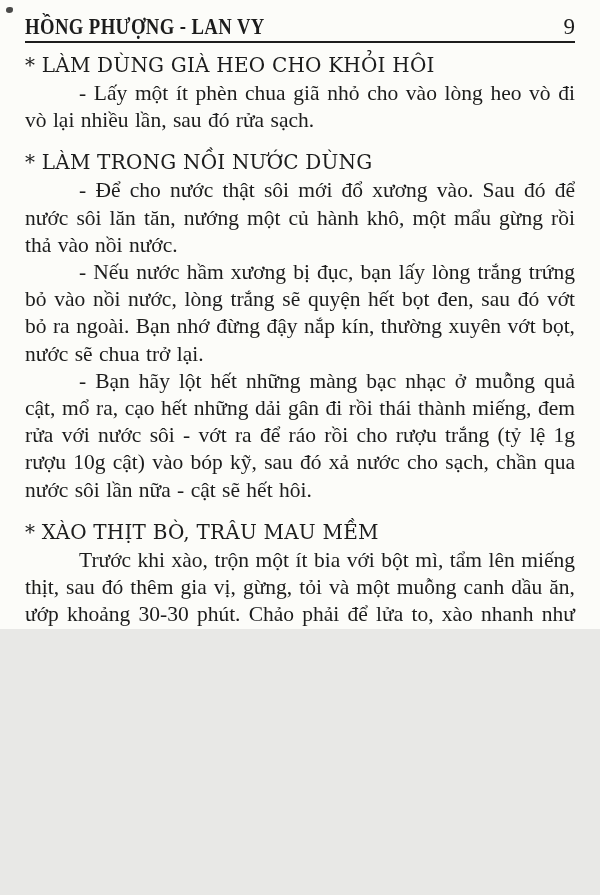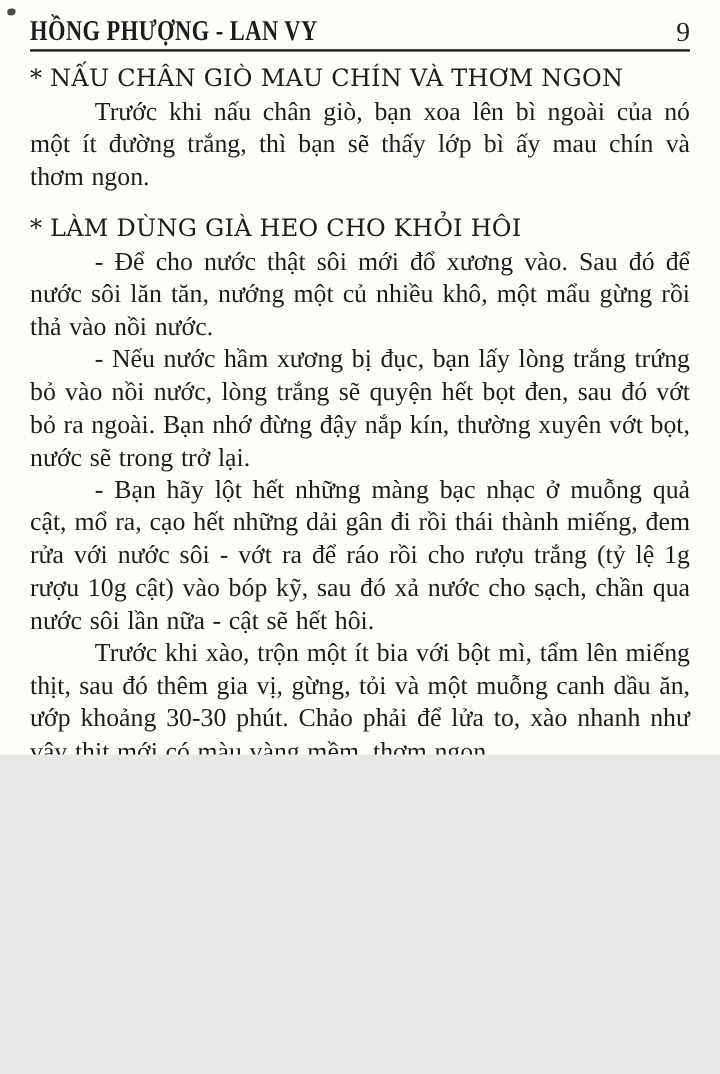--- a/index.html
+++ b/index.html
@@ -117,39 +117,38 @@
 <div class="page">
 
   <div class="scan-speck"></div>
 
   <div class="running-header">
     <span class="running-title">HỒNG PHƯỢNG - LAN VY</span>
     <span class="running-page-number">9</span>
   </div>
 
   <main class="content" id="content">
+
   <section class="section">
-    <h2 class="section-heading">* NẤU CHÂN GIÒ MAU CHÍN VÀ THƠM NGON</h2>
-  <p class="para">Trước khi nấu chân giò, bạn xoa lên bì ngoài của nó một ít đường trắng, thì bạn sẽ thấy lớp bì ấy mau chín và thơm ngon.</p>
+    <h2 class="section-heading">* LÀM DÙNG GIÀ HEO CHO KHỎI HÔI</h2>
+        <p class="para">- Lấy một ít phèn chua giã nhỏ cho vào lòng heo vò đi vò lại nhiều lần, sau đó rửa sạch.</p>
       </section>
 
   <section class="section">
-    <h2 class="section-heading">* LÀM DÙNG GIÀ HEO CHO KHỎI HÔI</h2>
-      </section>
-
-  <section class="section">
-  <p class="para">- Để cho nước thật sôi mới đổ xương vào. Sau đó để nước sôi lăn tăn, nướng một củ nhiều khô, một mẩu gừng rồi thả vào nồi nước.</p>
-        <p class="para">- Nếu nước hầm xương bị đục, bạn lấy lòng trắng trứng bỏ vào nồi nước, lòng trắng sẽ quyện hết bọt đen, sau đó vớt bỏ ra ngoài. Bạn nhớ đừng đậy nắp kín, thường xuyên vớt bọt, nước sẽ trong trở lại.</p>
+    <h2 class="section-heading">* LÀM TRONG NỒI NƯỚC DÙNG</h2>
+  <p class="para">- Để cho nước thật sôi mới đổ xương vào. Sau đó để nước sôi lăn tăn, nướng một củ hành khô, một mẩu gừng rồi thả vào nồi nước.</p>
+        <p class="para">- Nếu nước hầm xương bị đục, bạn lấy lòng trắng trứng bỏ vào nồi nước, lòng trắng sẽ quyện hết bọt đen, sau đó vớt bỏ ra ngoài. Bạn nhớ đừng đậy nắp kín, thường xuyên vớt bọt, nước sẽ chua trở lại.</p>
       </section>
 
   <section class="section">
   <p class="para">- Bạn hãy lột hết những màng bạc nhạc ở muỗng quả cật, mổ ra, cạo hết những dải gân đi rồi thái thành miếng, đem rửa với nước sôi - vớt ra để ráo rồi cho rượu trắng (tỷ lệ 1g rượu 10g cật) vào bóp kỹ, sau đó xả nước cho sạch, chần qua nước sôi lần nữa - cật sẽ hết hôi.</p>
       </section>
 
   <section class="section">
+    <h2 class="section-heading">* XÀO THỊT BÒ, TRÂU MAU MỀM</h2>
   <p class="para">Trước khi xào, trộn một ít bia với bột mì, tẩm lên miếng thịt, sau đó thêm gia vị, gừng, tỏi và một muỗng canh dầu ăn, ướp khoảng 30-30 phút. Chảo phải để lửa to, xào nhanh như vậy thịt mới có màu vàng mềm, thơm ngon.</p>
       </section>
 </main>
 
   <div class="watermark">
     <div class="watermark-brand">daybooks</div>
     <div class="watermark-slogan">Khát vọng tri thức</div>
   </div>
 
 </div>

